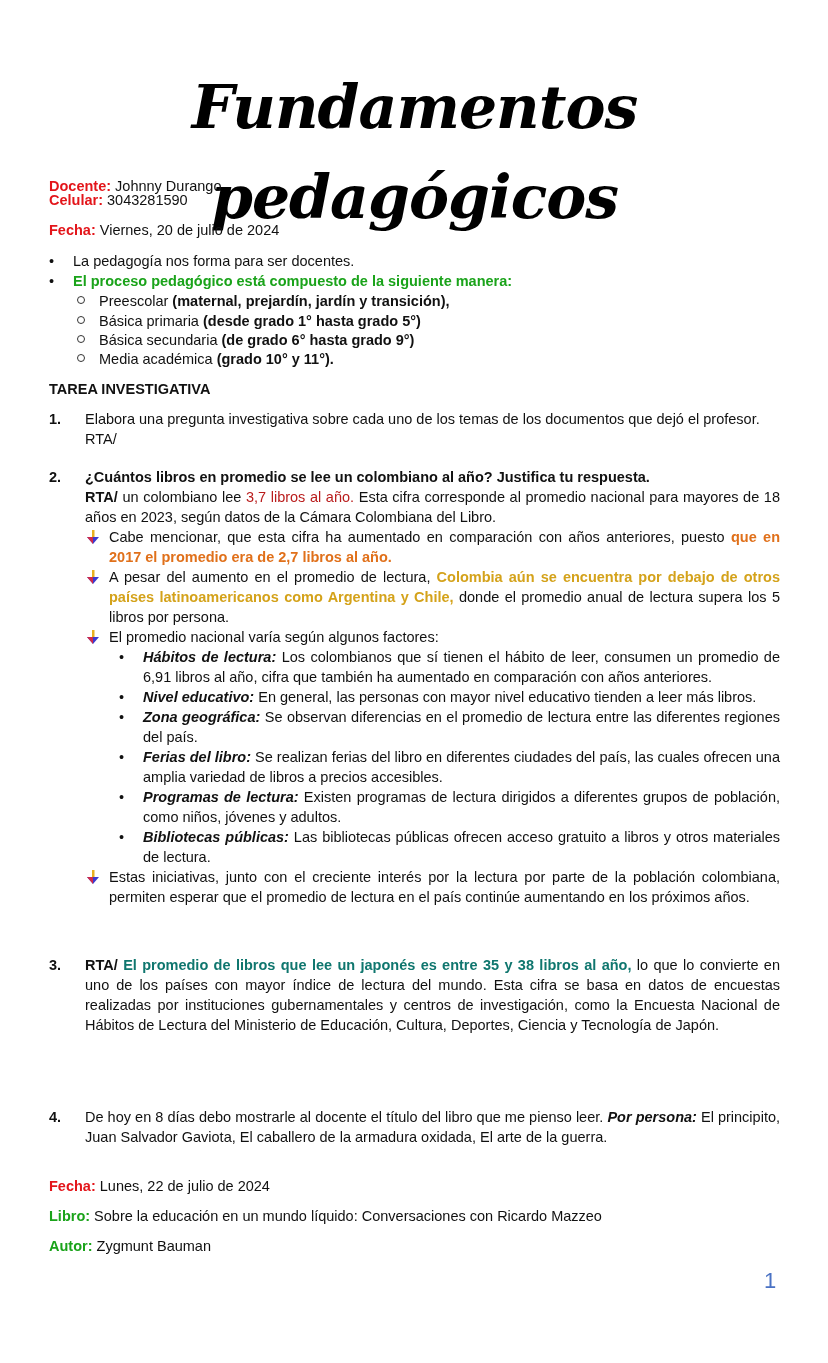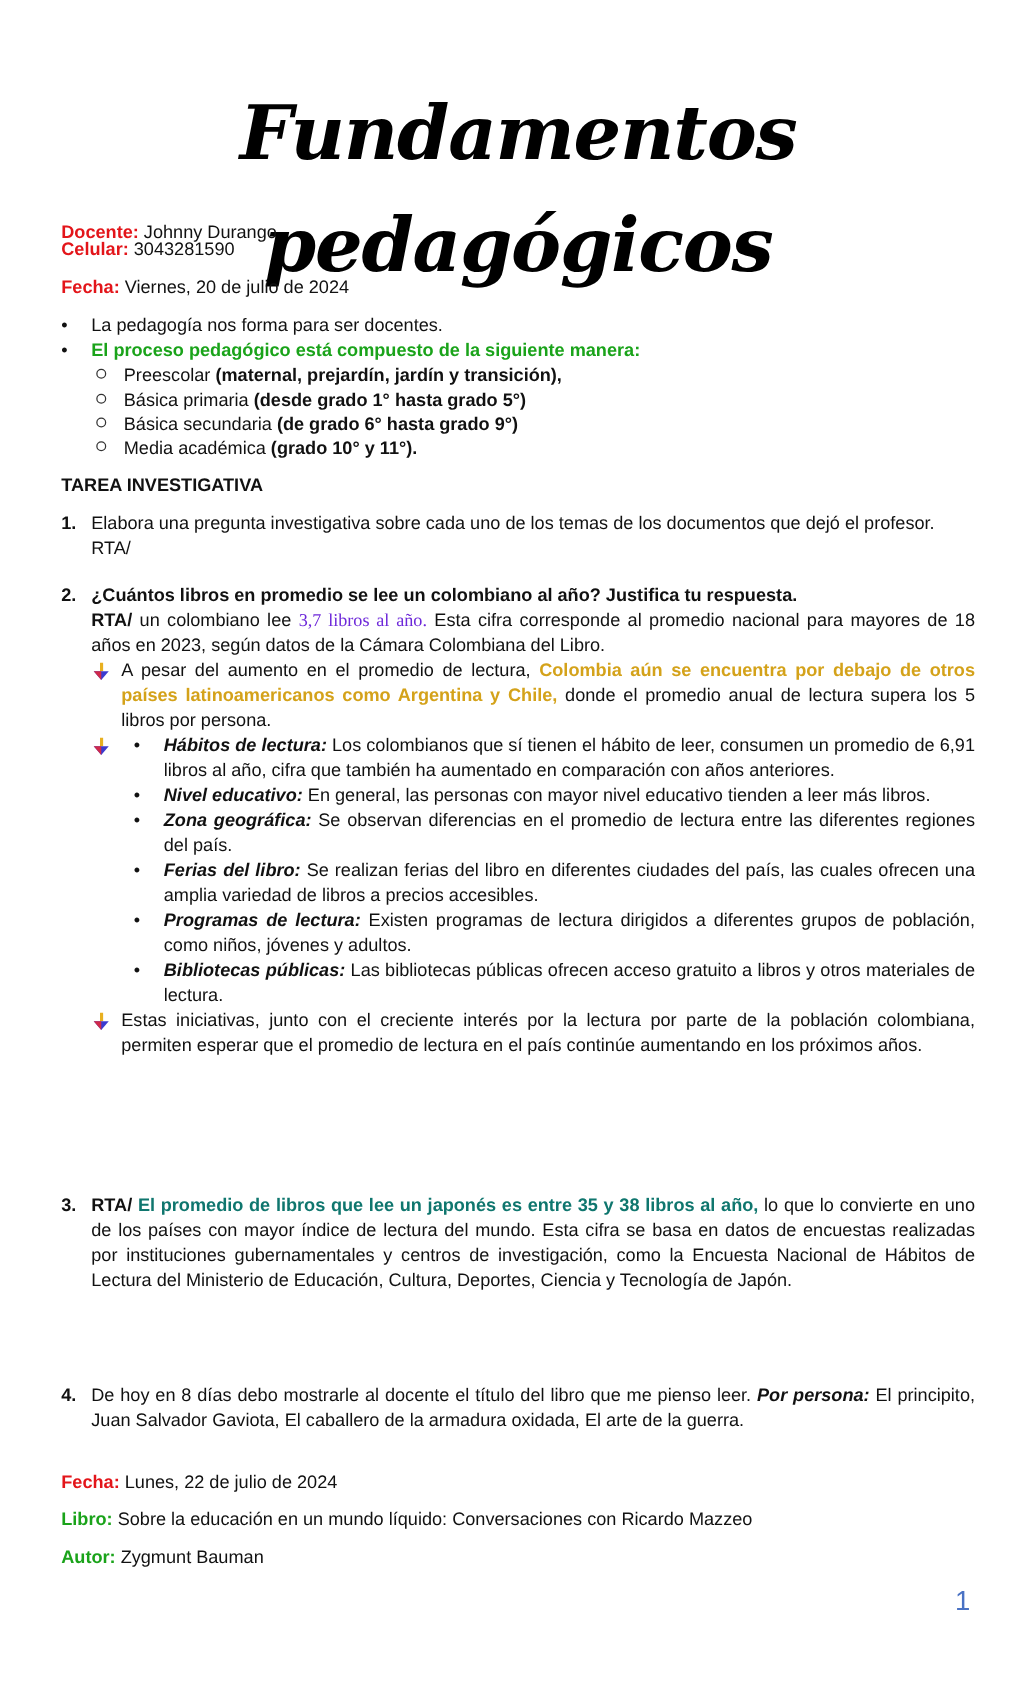--- a/index.html
+++ b/index.html
@@ -19,26 +19,26 @@
   .bul { position: absolute; left: 0; line-height: 20px; }
   .bul .dot { position: absolute; left: 0; top: 0; }
   .bul .txt { position: absolute; left: 24px; white-space: nowrap; }
   .sub { position: absolute; left: 28px; line-height: 20px; white-space: nowrap; }
   .sub .circ { display: inline-block; width: 6px; height: 6px; border: 1px solid #333; border-radius: 50%; margin-right: 14px; vertical-align: 2px; }
   .green { color: #1aa31a; font-weight: bold; }
   .bold { font-weight: bold; }
   .heading { position: absolute; left: 0; font-weight: bold; line-height: 20px; }
   .q { position: absolute; left: 0; width: 731px; line-height: 20px; }
   .q .num { position: absolute; left: 0; top: 0; font-weight: bold; }
-  .q .body { margin-left: 24px; text-align: justify; }
+  .q .body { margin-left: 36px; text-align: justify; }
   .arrow-item { position: relative; padding-left: 24px; text-align: justify; }
   .arrow { position: absolute; left: 1px; top: 3px; width: 14px; height: 14px; }
   .dot-item { position: relative; padding-left: 58px; text-align: justify; }
   .dot-item .d { position: absolute; left: 34px; top: 0; }
-  .red-txt { color: #6d28d9; font-family: Liberation Serif, serif; }
+  .red-txt { color: #b91c1c; }
   .orange-txt { color: #e0701a; font-weight: bold; }
   .gold-txt { color: #d4a21a; font-weight: bold; }
   .blue-txt { color: #0f766e; font-weight: bold; }
   .bi { font-weight: bold; font-style: italic; }
   .pagenum { position: absolute; left: 764px; top: 1268px; font-size: 22px; color: #4a72c4; }
 </style>
 </head>
 <body>
 
 <svg width="0" height="0" style="position:absolute">
@@ -90,26 +90,33 @@
 
   <div class="q" style="top:467px">
     <span class="num">2.</span>
     <div class="body">
       <div class="bold">¿Cuántos libros en promedio se lee un colombiano al año? Justifica tu respuesta.</div>
       <div><span class="bold">RTA/</span><span> un colombiano lee </span><span class="red-txt">3,7 libros al año.</span><span> Esta cifra corresponde al promedio nacional para mayores de 18 años en 2023, según datos de la Cámara Colombiana del Libro.</span></div>
       <div class="arrow-item">
         <svg class="arrow" viewBox="0 0 14 14">
             <use href="#arrow-glyph"></use>
           </svg>
+        <span>Cabe mencionar, que esta cifra ha aumentado en comparación con años anteriores, puesto </span><span class="orange-txt">que en 2017 el promedio era de 2,7 libros al año.</span>
+      </div>
+      <div class="arrow-item">
+        <svg class="arrow" viewBox="0 0 14 14">
+            <use href="#arrow-glyph"></use>
+          </svg>
         <span>A pesar del aumento en el promedio de lectura, </span><span class="gold-txt">Colombia aún se encuentra por debajo de otros países latinoamericanos como Argentina y Chile,</span><span> donde el promedio anual de lectura supera los 5 libros por persona.</span>
       </div>
       <div class="arrow-item">
         <svg class="arrow" viewBox="0 0 14 14">
             <use href="#arrow-glyph"></use>
           </svg>
+        <span>El promedio nacional varía según algunos factores:</span>
       </div>
       <div class="dot-item"><span class="d">•</span><span class="bi">Hábitos de lectura:</span><span> Los colombianos que sí tienen el hábito de leer, consumen un promedio de 6,91 libros al año, cifra que también ha aumentado en comparación con años anteriores.</span></div>
       <div class="dot-item"><span class="d">•</span><span class="bi">Nivel educativo:</span><span> En general, las personas con mayor nivel educativo tienden a leer más libros.</span></div>
       <div class="dot-item"><span class="d">•</span><span class="bi">Zona geográfica:</span><span> Se observan diferencias en el promedio de lectura entre las diferentes regiones del país.</span></div>
       <div class="dot-item"><span class="d">•</span><span class="bi">Ferias del libro:</span><span> Se realizan ferias del libro en diferentes ciudades del país, las cuales ofrecen una amplia variedad de libros a precios accesibles.</span></div>
       <div class="dot-item"><span class="d">•</span><span class="bi">Programas de lectura:</span><span> Existen programas de lectura dirigidos a diferentes grupos de población, como niños, jóvenes y adultos.</span></div>
       <div class="dot-item"><span class="d">•</span><span class="bi">Bibliotecas públicas:</span><span> Las bibliotecas públicas ofrecen acceso gratuito a libros y otros materiales de lectura.</span></div>
       <div class="arrow-item">
         <svg class="arrow" viewBox="0 0 14 14">
             <use href="#arrow-glyph"></use>

